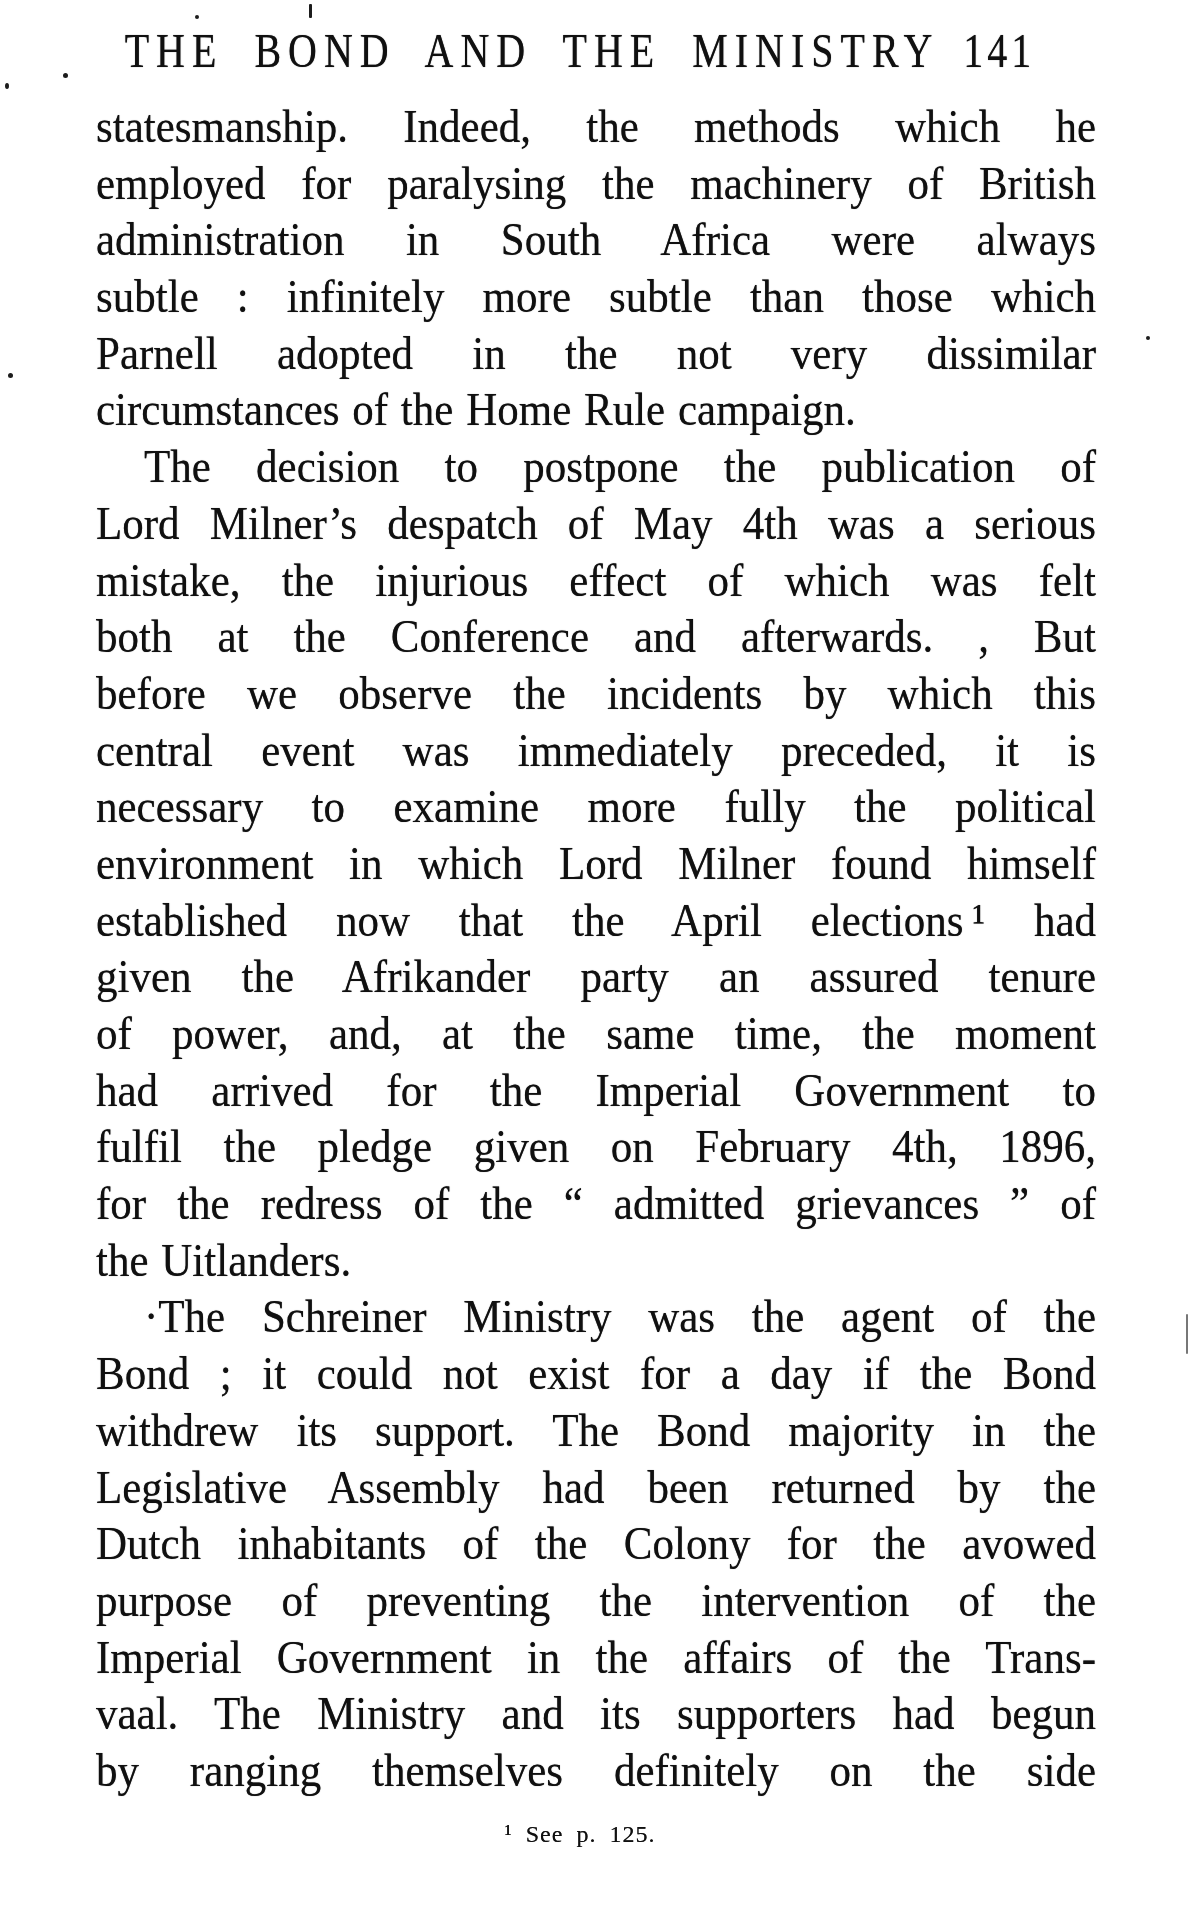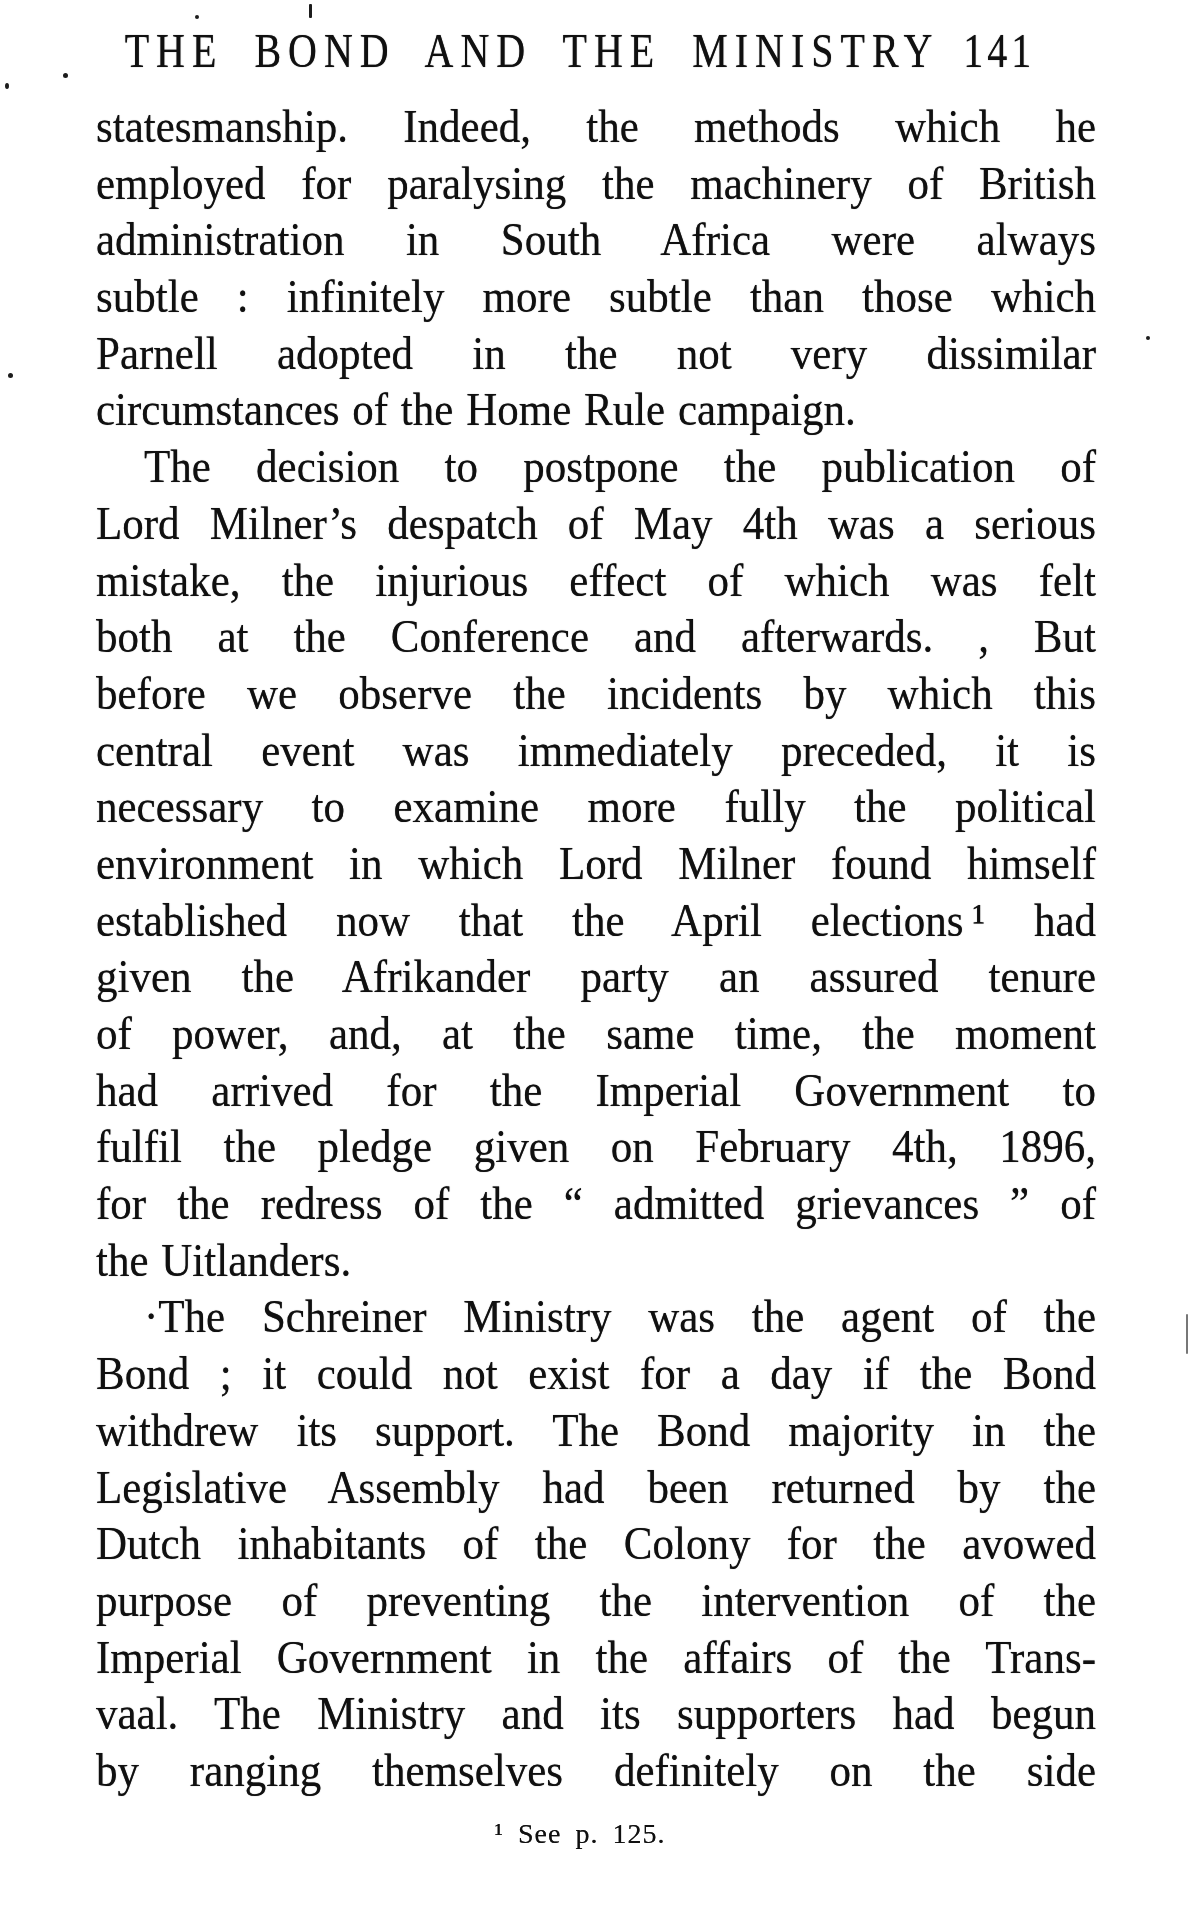--- a/index.html
+++ b/index.html
@@ -38,21 +38,21 @@
     transform: scaleY(1.08); transform-origin: 50% 60%;
     text-shadow: 0 0 0.7px rgba(15,15,15,0.75);
   }
   .line.pend { text-align-last: left; }
   .line.indent { text-indent: 48px; }
 
   .footnote {
     position: absolute;
     left: 80px; top: 1812px; width: 1000px;
     text-align: center;
-    font-size: 28px; line-height: 44px;
+    font-size: 24px; line-height: 44px;
     letter-spacing: 1px; word-spacing: 6px;
     text-shadow: 0 0 0.6px rgba(15,15,15,0.75);
   }
 
   .speck { position: absolute; background: #1c1c1c; border-radius: 50%; }
   .speck.bar { border-radius: 1px; }
 </style>
 </head>
 <body>
 

